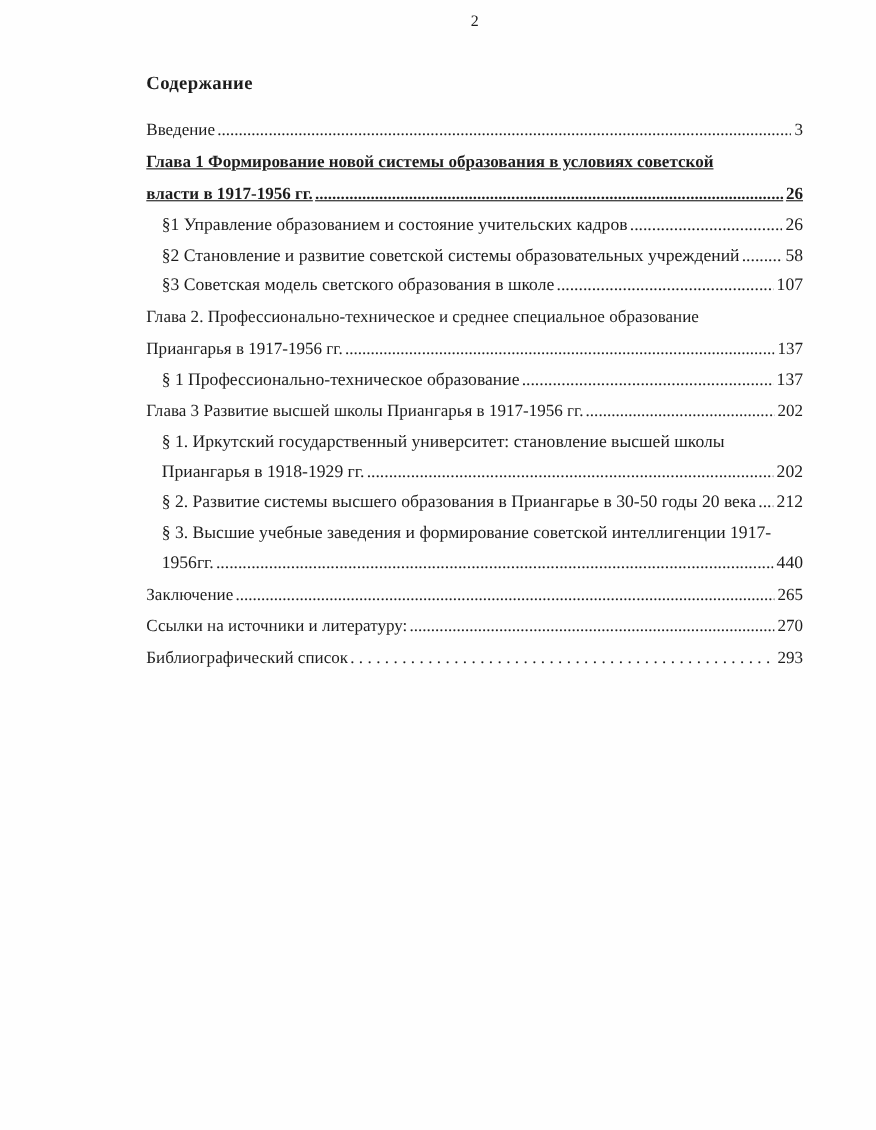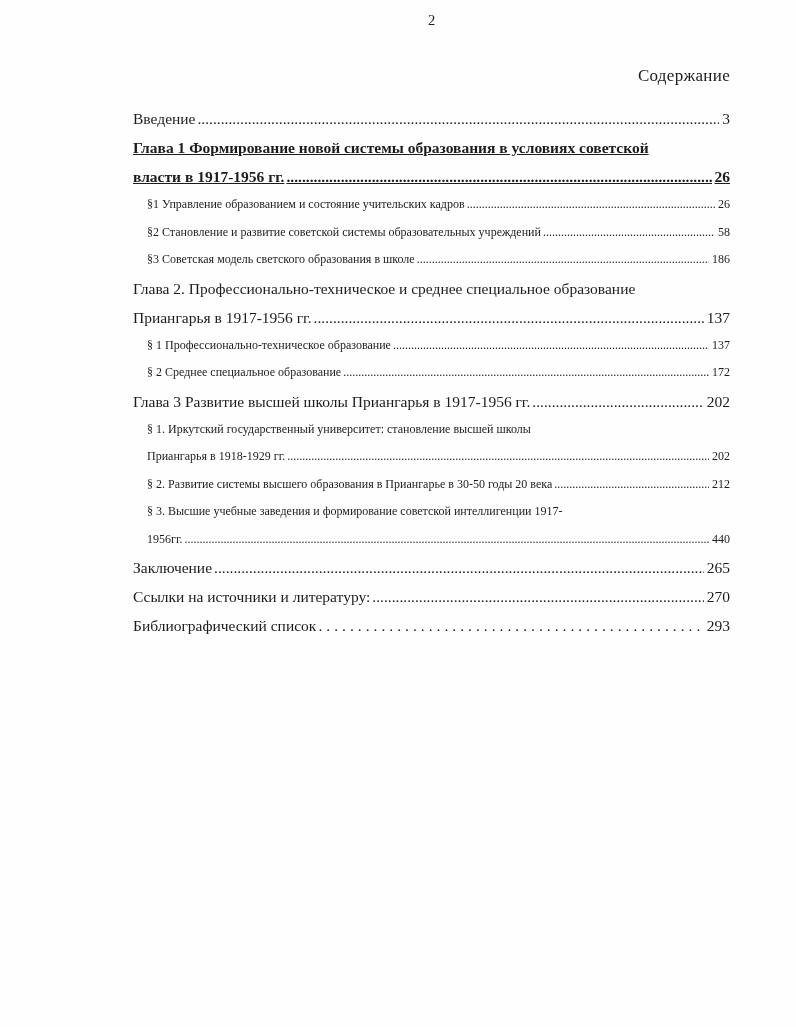--- a/index.html
+++ b/index.html
@@ -24,34 +24,34 @@
     left: 133px;
     width: 597px;
     text-align: center;
     font-size: 14.5px;
   }
   .doc-title {
     position: absolute;
     top: 66px;
     left: 133px;
     width: 597px;
-    text-align: right;
-    font-weight: normal;
+    text-align: left;
+    font-weight: bold;
     font-size: 17px;
     letter-spacing: 0.3px;
   }
   .toc {
     position: absolute;
     top: 104px;
     left: 133px;
     width: 597px;
   }
   .toc-entry.main { font-size: 15.5px; }
   .toc-entry.bold { font-weight: bold; text-decoration: underline; }
-  .toc-entry.sub  { font-size: 12px; padding-left: 14px; }
+  .toc-entry.sub  { font-size: 16px; padding-left: 14px; }
   .toc-row {
     display: flex;
     align-items: baseline;
     line-height: 29px;
   }
   .toc-entry.sub .toc-row { line-height: 27.5px; }
   .toc-label { white-space: nowrap; }
   .leader {
     flex: 1;
     overflow: hidden;
@@ -105,45 +105,38 @@
         <div class="toc-row">
           <span class="toc-label">§2 Становление и развитие советской системы образовательных учреждений</span>
           <span class="leader"></span>
           <span class="page-num">58</span>
         </div>
       </div>
       <div class="toc-entry sub">
         <div class="toc-row">
           <span class="toc-label">§3 Советская модель светского образования в школе</span>
           <span class="leader"></span>
-          <span class="page-num">186</span>
+          <span class="page-num">107</span>
         </div>
       </div>
       <div class="toc-entry main">
         <div class="toc-row">
           <span class="toc-label">Глава 2. Профессионально-техническое и среднее специальное образование</span>
         </div>
         <div class="toc-row">
           <span class="toc-label">Приангарья в 1917-1956 гг.</span>
           <span class="leader"></span>
           <span class="page-num">137</span>
         </div>
       </div>
       <div class="toc-entry sub">
         <div class="toc-row">
           <span class="toc-label">§ 1 Профессионально-техническое образование</span>
           <span class="leader"></span>
           <span class="page-num">137</span>
-        </div>
-      </div>
-      <div class="toc-entry sub">
-        <div class="toc-row">
-          <span class="toc-label">§ 2 Среднее специальное образование</span>
-          <span class="leader"></span>
-          <span class="page-num">172</span>
         </div>
       </div>
       <div class="toc-entry main">
         <div class="toc-row">
           <span class="toc-label">Глава 3 Развитие высшей школы Приангарья в 1917-1956 гг.</span>
           <span class="leader"></span>
           <span class="page-num">202</span>
         </div>
       </div>
       <div class="toc-entry sub">

